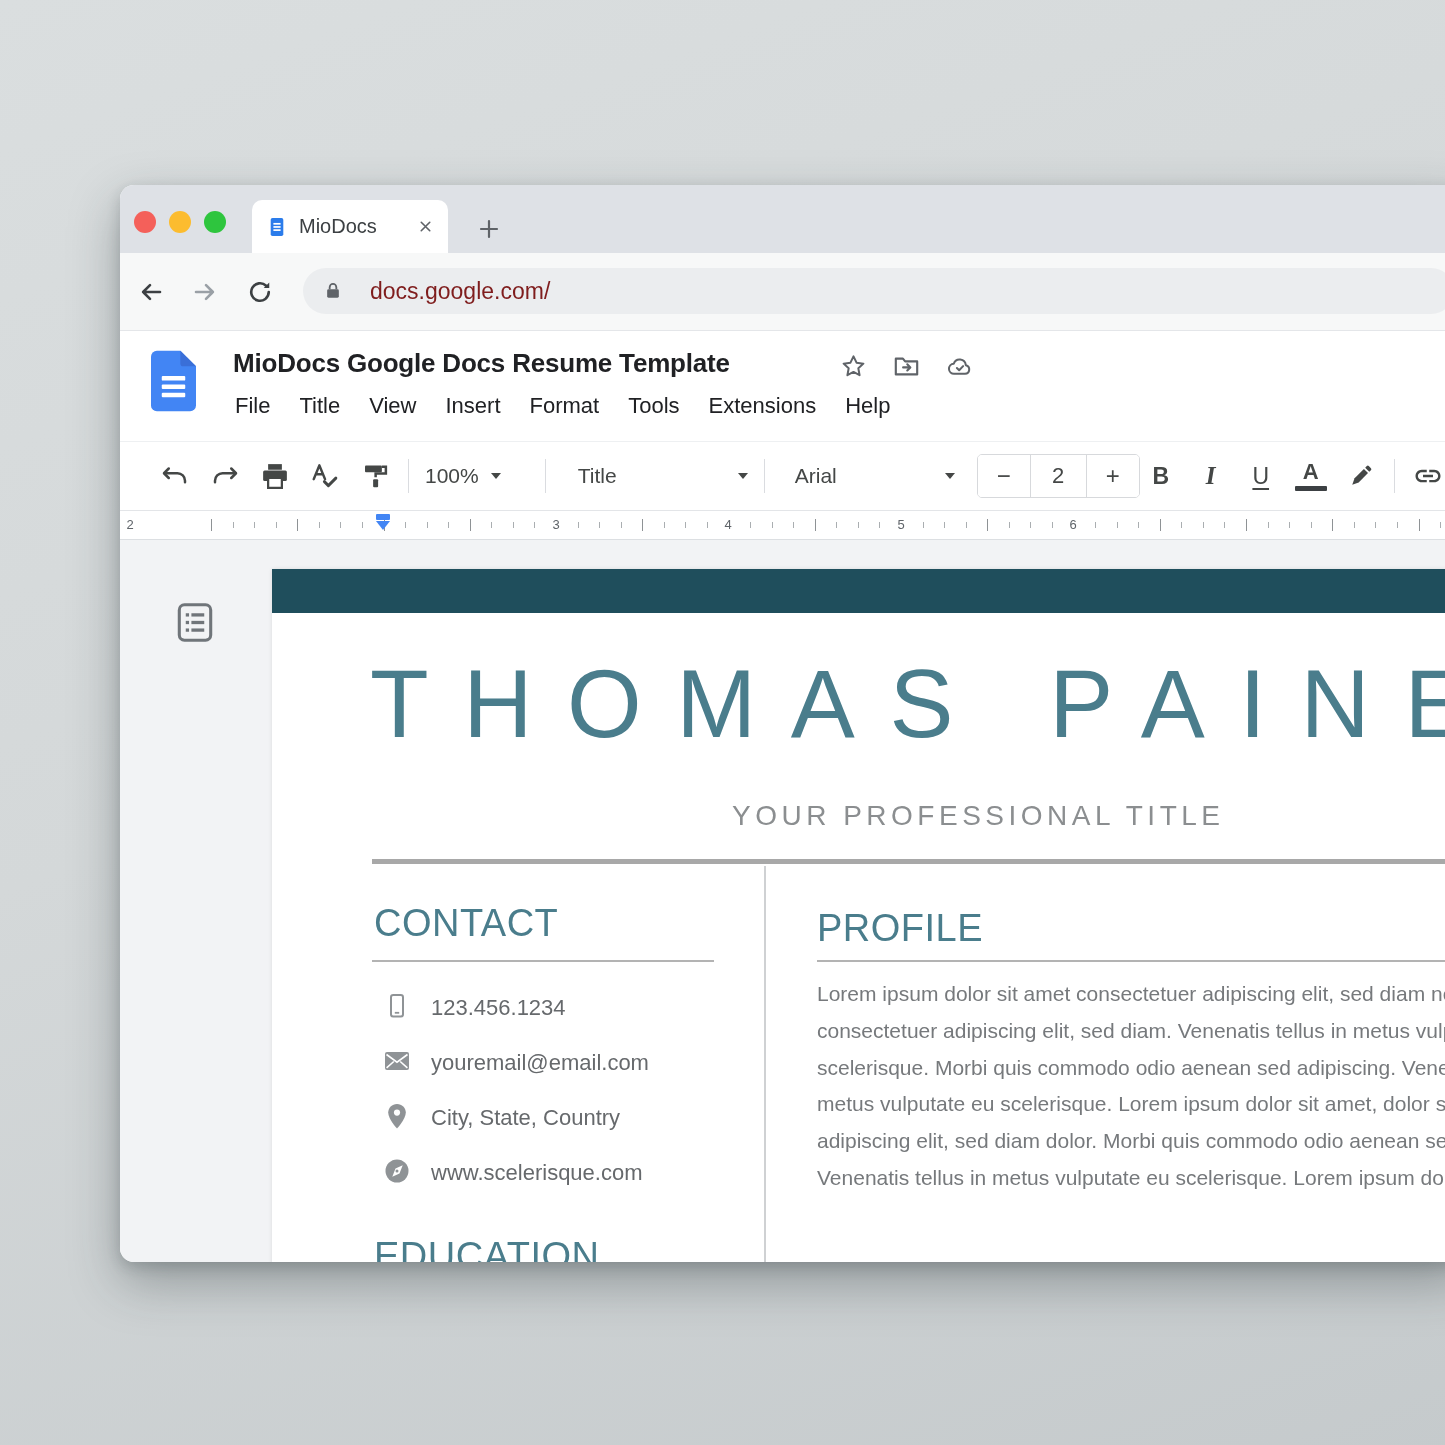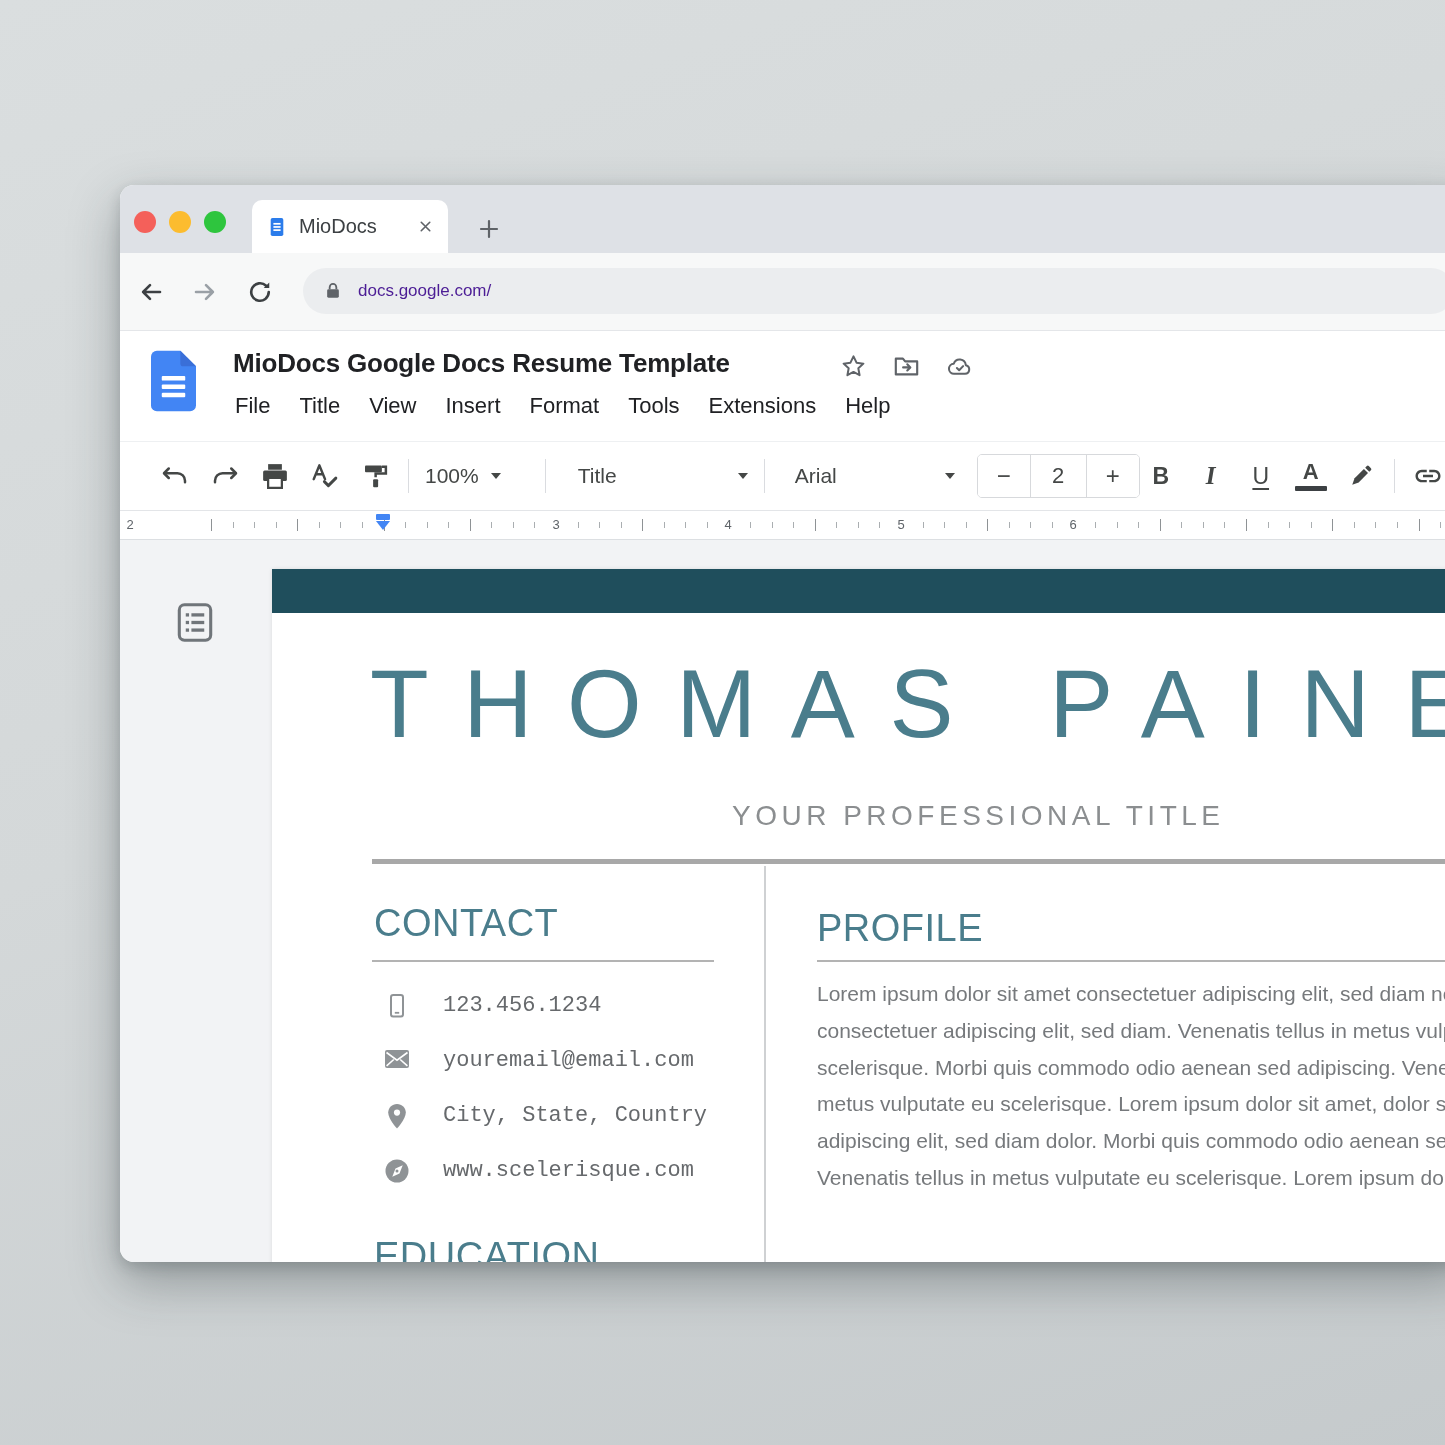--- a/index.html
+++ b/index.html
@@ -24,21 +24,21 @@
   .newtab{position:absolute;left:356px;top:31px;width:26px;height:26px;display:flex;
     align-items:center;justify-content:center;}
   
   .navbar{position:relative;height:77px;background:#f7f8f8;flex:0 0 auto;
     border-bottom:1px solid #e4e6e9;}
   .navbtn{position:absolute;top:24px;width:30px;height:30px;display:flex;}
   .nav-back{left:15px;} .nav-fwd{left:71px;} .nav-reload{left:125px;}
   .urlpill{position:absolute;left:183px;right:16px;top:15px;height:46px;border-radius:23px;
     background:#ebedef;display:flex;align-items:center;}
   .urlpill .lock{margin-left:20px;display:flex;}
-  .urlpill .url{margin-left:15px;font-size:17px;color:#4c1d95;}
+  .urlpill .url{margin-left:27px;font-size:23px;color:#7f1d1d;}
   
   .docsheader{position:relative;height:110px;background:#fff;flex:0 0 auto;}
   .appicon{position:absolute;left:31px;top:19px;}
   .doctitle{position:absolute;left:113px;top:17px;font-size:26px;font-weight:600;
     color:#202124;letter-spacing:-.2px;white-space:nowrap;}
   .hdricon{position:absolute;top:22px;display:flex;}
   .ic-star{left:720px;} .ic-folder{left:772px;} .ic-cloud{left:824px;}
   .menubar{position:absolute;left:115px;top:62px;display:flex;gap:29px;}
   .menuitem{font-size:22px;color:#202124;cursor:pointer;}
   
@@ -99,21 +99,21 @@
   .doc-rule{position:absolute;left:100px;top:290px;width:1262px;height:5px;background:#a8a8a8;}
   .col-divider{position:absolute;left:492px;top:297px;width:2px;height:520px;background:#cfd1d3;}
   .doc-h{position:absolute;font-size:38px;font-weight:300;color:#4a7d8c;
     letter-spacing:.5px;white-space:nowrap;line-height:1;}
   .h-contact{left:102px;top:335px;text-align:center;} .h-profile{left:545px;top:340px;}
   .h-education{left:102px;top:668px;} .h-experience{left:545px;top:668px;}
   .h-underline{position:absolute;top:391px;height:2px;background:#b3b3b3;}
   .u-contact{left:100px;width:342px;} .u-profile{left:545px;width:820px;}
   .contact-list{position:absolute;left:112px;top:424px;display:flex;
     flex-direction:column;gap:25px;}
-  .c-row{display:flex;gap:33px;height:30px;font-family:Liberation Mono, monospace;}
+  .c-row{display:flex;align-items:center;gap:21px;height:30px;}
   .c-row .txt{font-size:22px;color:#66696c;white-space:nowrap;}
   .profile-text{position:absolute;left:545px;top:407px;font-size:21px;
     line-height:36.8px;color:#76797c;}
   .profile-text div{white-space:nowrap;}
 </style>
 </head>
 <body>
 
 <div class="stage">
   <div class="window">

